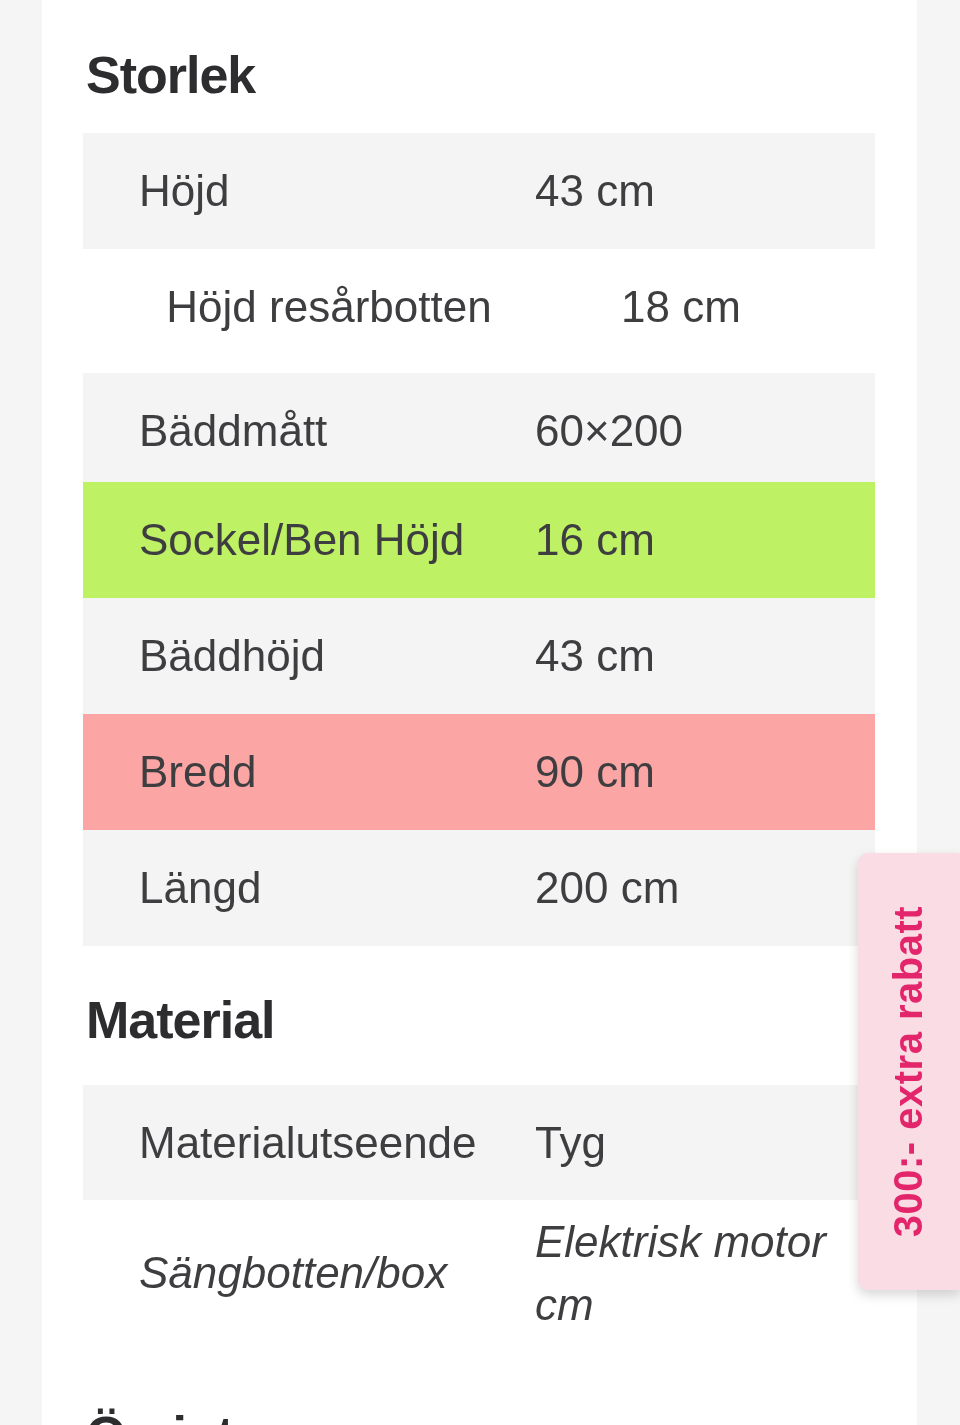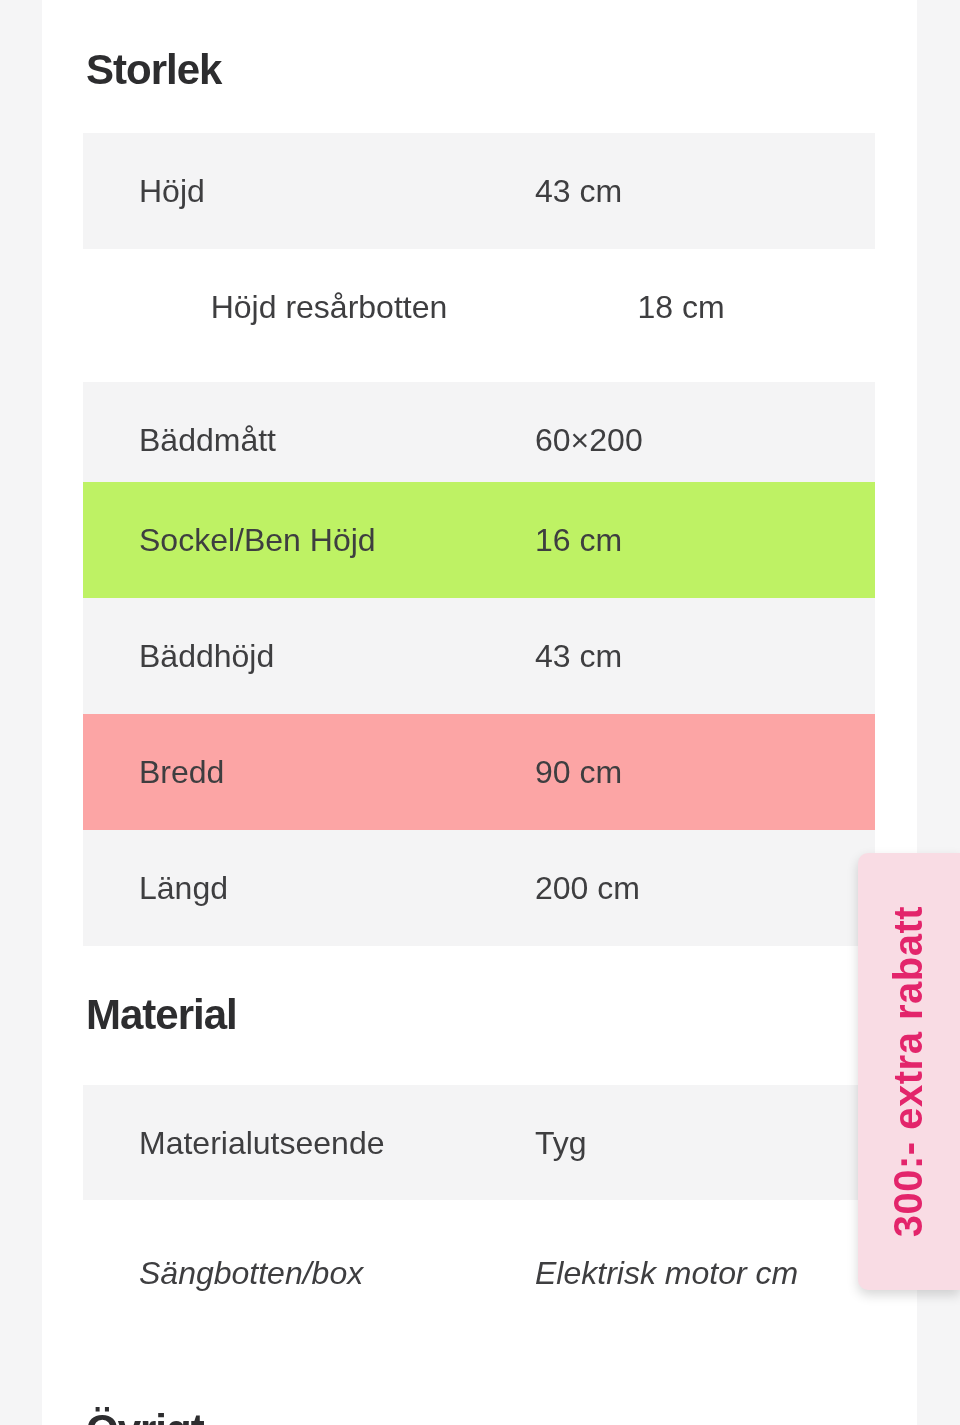--- a/index.html
+++ b/index.html
@@ -14,21 +14,21 @@
   .card {
     position: absolute;
     left: 42px; top: 0;
     width: 875px; height: 1425px;
     background: #ffffff;
   }
 
   .section-title {
     position: absolute;
     left: 86px;
-    font-size: 42px;
+    font-size: 52px;
     font-weight: bold;
     letter-spacing: -1px;
     color: #2d2d2f;
     line-height: 1.15;
   }
   #title-storlek  { top: 46px;  }
   #title-material { top: 991px; text-align: right; }
   #title-ovrigt   { top: 1406px; }
 
   .spec-row {
@@ -36,30 +36,30 @@
     left: 83px;
     width: 792px;
     height: 116px;
   }
   .spec-row.stripe { background: #f4f4f5; }
 
   .spec-label, .spec-value {
     position: absolute;
     top: 50%;
     transform: translateY(-50%);
-    font-size: 32px;
+    font-size: 44px;
     color: #3e3e40;
     line-height: 1.44;
   }
   .spec-label { left: 56px; width: 380px; }
   .spec-value { left: 452px; width: 292px; }
 
   #row-s1 { top: 133px; }
   #row-s2 { top: 249px; background: #ffffff; text-align: center; }
-  #row-s3 { top: 382px; }
+  #row-s3 { top: 373px; }
   #row-s4 { top: 482px; background: #bef264; }
   #row-s5 { top: 598px; }
   #row-s6 { top: 714px; background: #fca5a5; }
   #row-s7 { top: 830px; }
   #row-m1 { top: 1085px; height: 115px; }
   #row-m2 { top: 1200px; height: 146px; background: #ffffff; font-style: italic; }
 
   .discount-badge {
     position: absolute;
     left: 858px; top: 853px;

